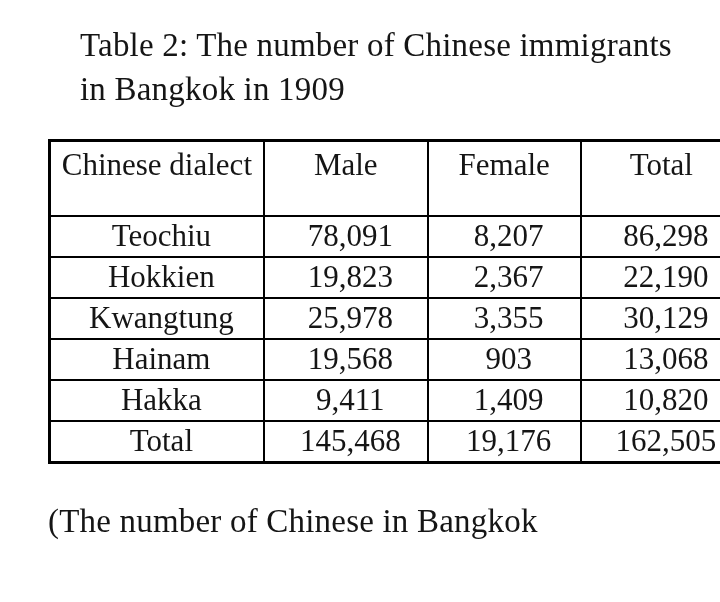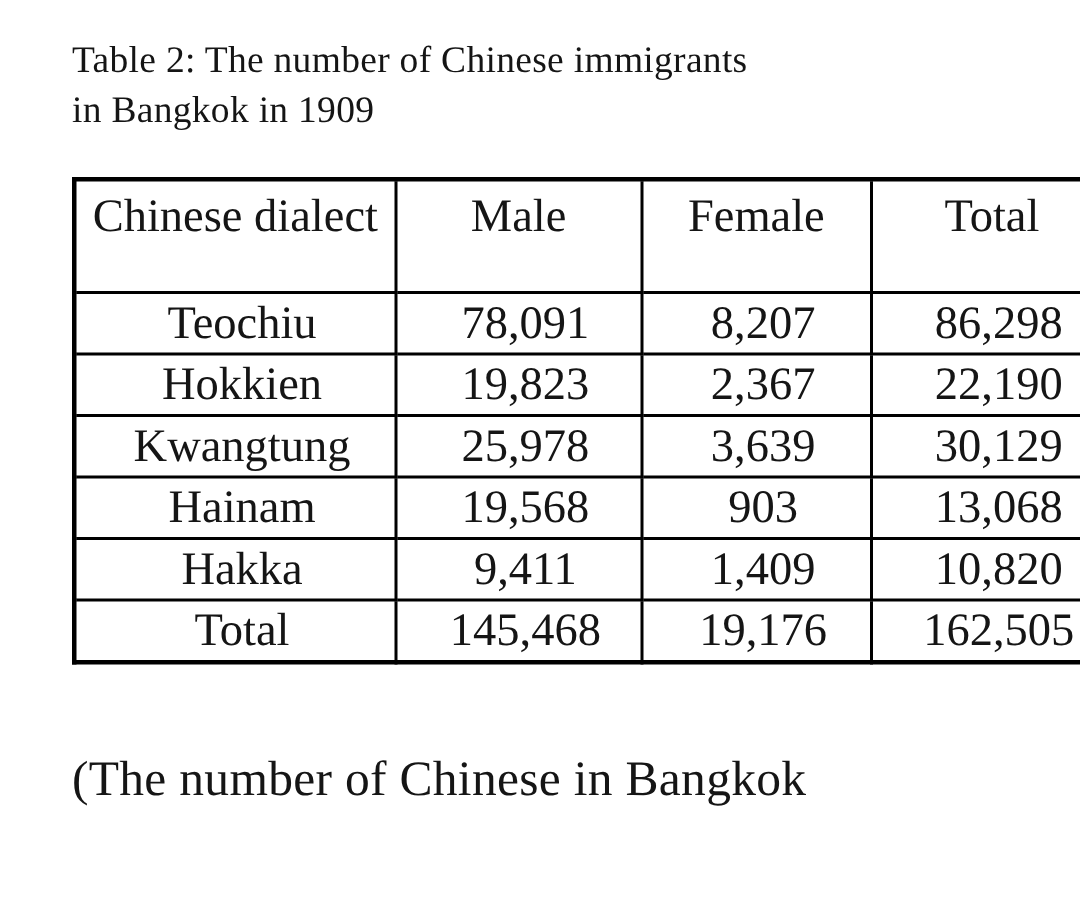--- a/index.html
+++ b/index.html
@@ -12,23 +12,24 @@
     height: 602px;
     overflow: hidden;
     font-family: "Liberation Serif", "DejaVu Serif", serif;
     color: #151515;
     -webkit-font-smoothing: antialiased;
   }
   .page {
     padding: 24px 38px 0 48px;
   }
   .title {
-    font-size: 25px;
+    font-size: 33px;
     line-height: 1.33;
     letter-spacing: 0.2px;
+    margin-left: 32px;
   }
   .title div { white-space: nowrap; }
 
   table.data-table {
     border-collapse: collapse;
     table-layout: fixed;
     margin-top: 27px;
     width: 696px;
     border: 3px solid #000;
   }
@@ -53,21 +54,21 @@
   .data-table td {
     text-align: center;
     vertical-align: middle;
     line-height: 1.1;
     padding: 2px 4px 3px 13px;
     height: 34px;
     white-space: nowrap;
   }
 
   .caption {
-    margin-top: 56px;
+    margin-top: 36px;
     font-size: 33px;
     line-height: 1.33;
     letter-spacing: 0.2px;
   }
   .caption div { white-space: nowrap; }
 </style>
 </head>
 <body>
 
 <div class="page">
@@ -101,21 +102,21 @@
       </tr>
       <tr>
         <td>Hokkien</td>
         <td>19,823</td>
         <td>2,367</td>
         <td>22,190</td>
       </tr>
       <tr>
         <td>Kwangtung</td>
         <td>25,978</td>
-        <td>3,639</td>
+        <td>3,355</td>
         <td>30,129</td>
       </tr>
       <tr>
         <td>Hainam</td>
         <td>19,568</td>
         <td>903</td>
         <td>13,068</td>
       </tr>
       <tr>
         <td>Hakka</td>

